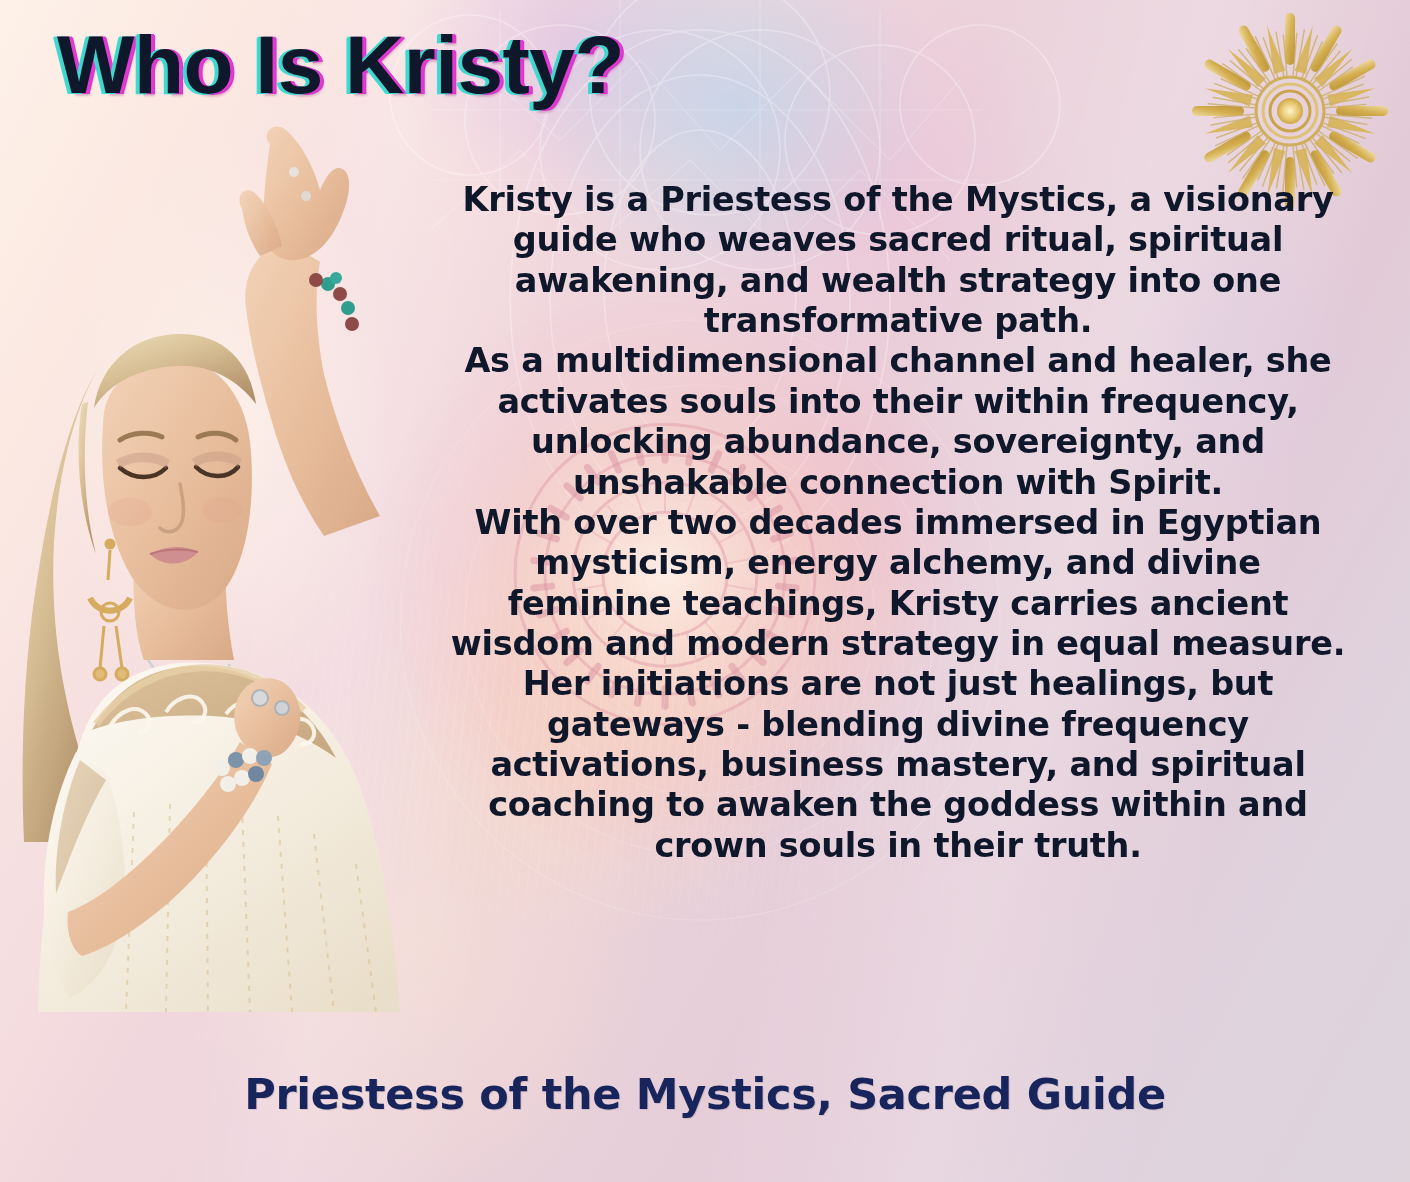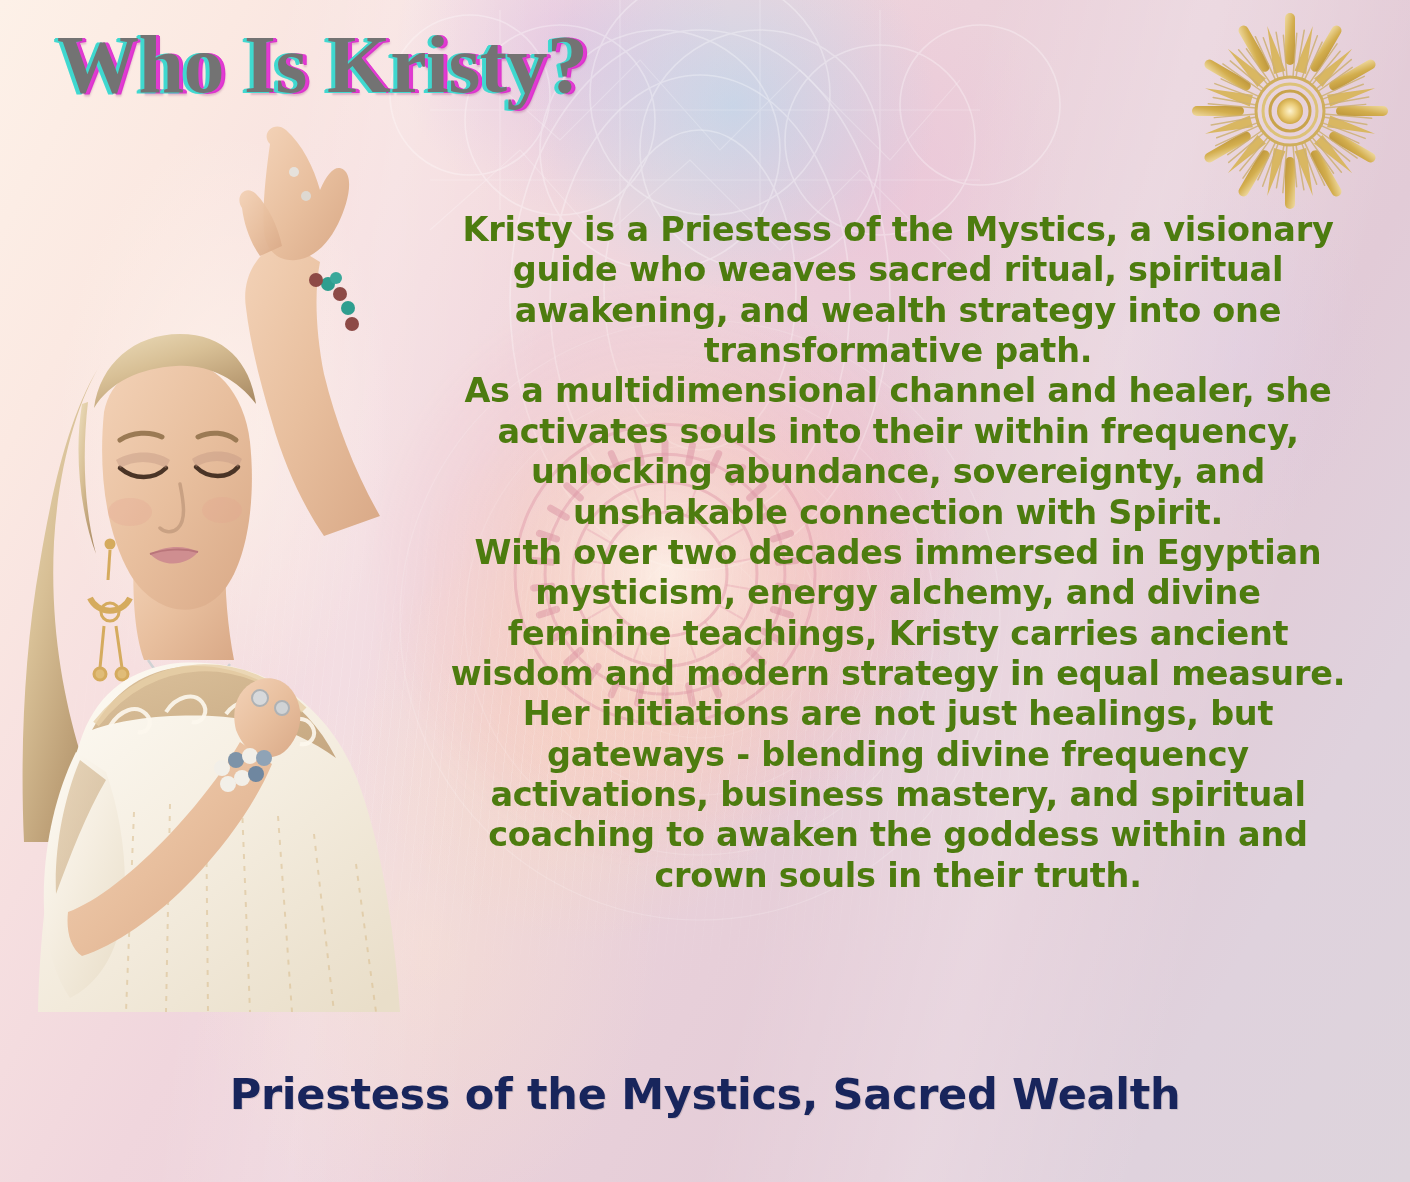--- a/index.html
+++ b/index.html
@@ -94,22 +94,22 @@
 
   
   .title {
     position: absolute;
     left: 57px;
     top: 24px;
     font-size: 82px;
     line-height: 1;
     font-weight: 700;
     letter-spacing: -0.5px;
-    color: #737373;
-    font-family: Liberation Serif, serif;
+    color: #0f172a;
+    font-family: Liberation Sans, sans-serif;
     text-shadow:
       -3px 0 0 #3fd8cf,
       -4px 1px 0 #43d9d1,
       3px 0 0 #e13ad2,
       4px 1px 0 #dc33cd,
       4px 3px 2px rgba(160,70,130,.30);
     white-space: nowrap;
   }
 
   
@@ -118,24 +118,24 @@
     right: 14px;
     top: 8px;
     width: 212px;
     height: 206px;
   }
 
   
   .body-copy {
     position: absolute;
     left: 448px;
-    top: 210px;
+    top: 180px;
     width: 900px;
     text-align: center;
-    color: #4d7c0f;
+    color: #0f172a;
     font-family: "DejaVu Sans", sans-serif;
     font-weight: 700;
     font-size: 33.5px;
     line-height: 1.205;
     letter-spacing: -0.25px;
   }
   .body-copy p {
     margin: 0;
   }
 
@@ -793,16 +793,16 @@
     </g>
   </svg>
 
   <div class="body-copy">
     <p>Kristy is a Priestess of the Mystics, a visionary guide who weaves sacred ritual, spiritual awakening, and wealth strategy into one transformative path.</p>
     <p>As a multidimensional channel and healer, she activates souls into their within frequency, unlocking abundance, sovereignty, and unshakable connection with Spirit.</p>
     <p>With over two decades immersed in Egyptian mysticism, energy alchemy, and divine feminine teachings, Kristy carries ancient wisdom and modern strategy in equal measure. Her initiations are not just healings, but gateways - blending divine frequency activations, business mastery, and spiritual coaching to awaken the goddess within and crown souls in their truth.</p>
   </div>
 
   <div class="banner">
-    <div class="banner-line">Priestess of the Mystics, Sacred Wealth</div>
+    <div class="banner-line">Priestess of the Mystics, Sacred Guide</div>
   </div>
 
 </div>
 
 </body></html>

